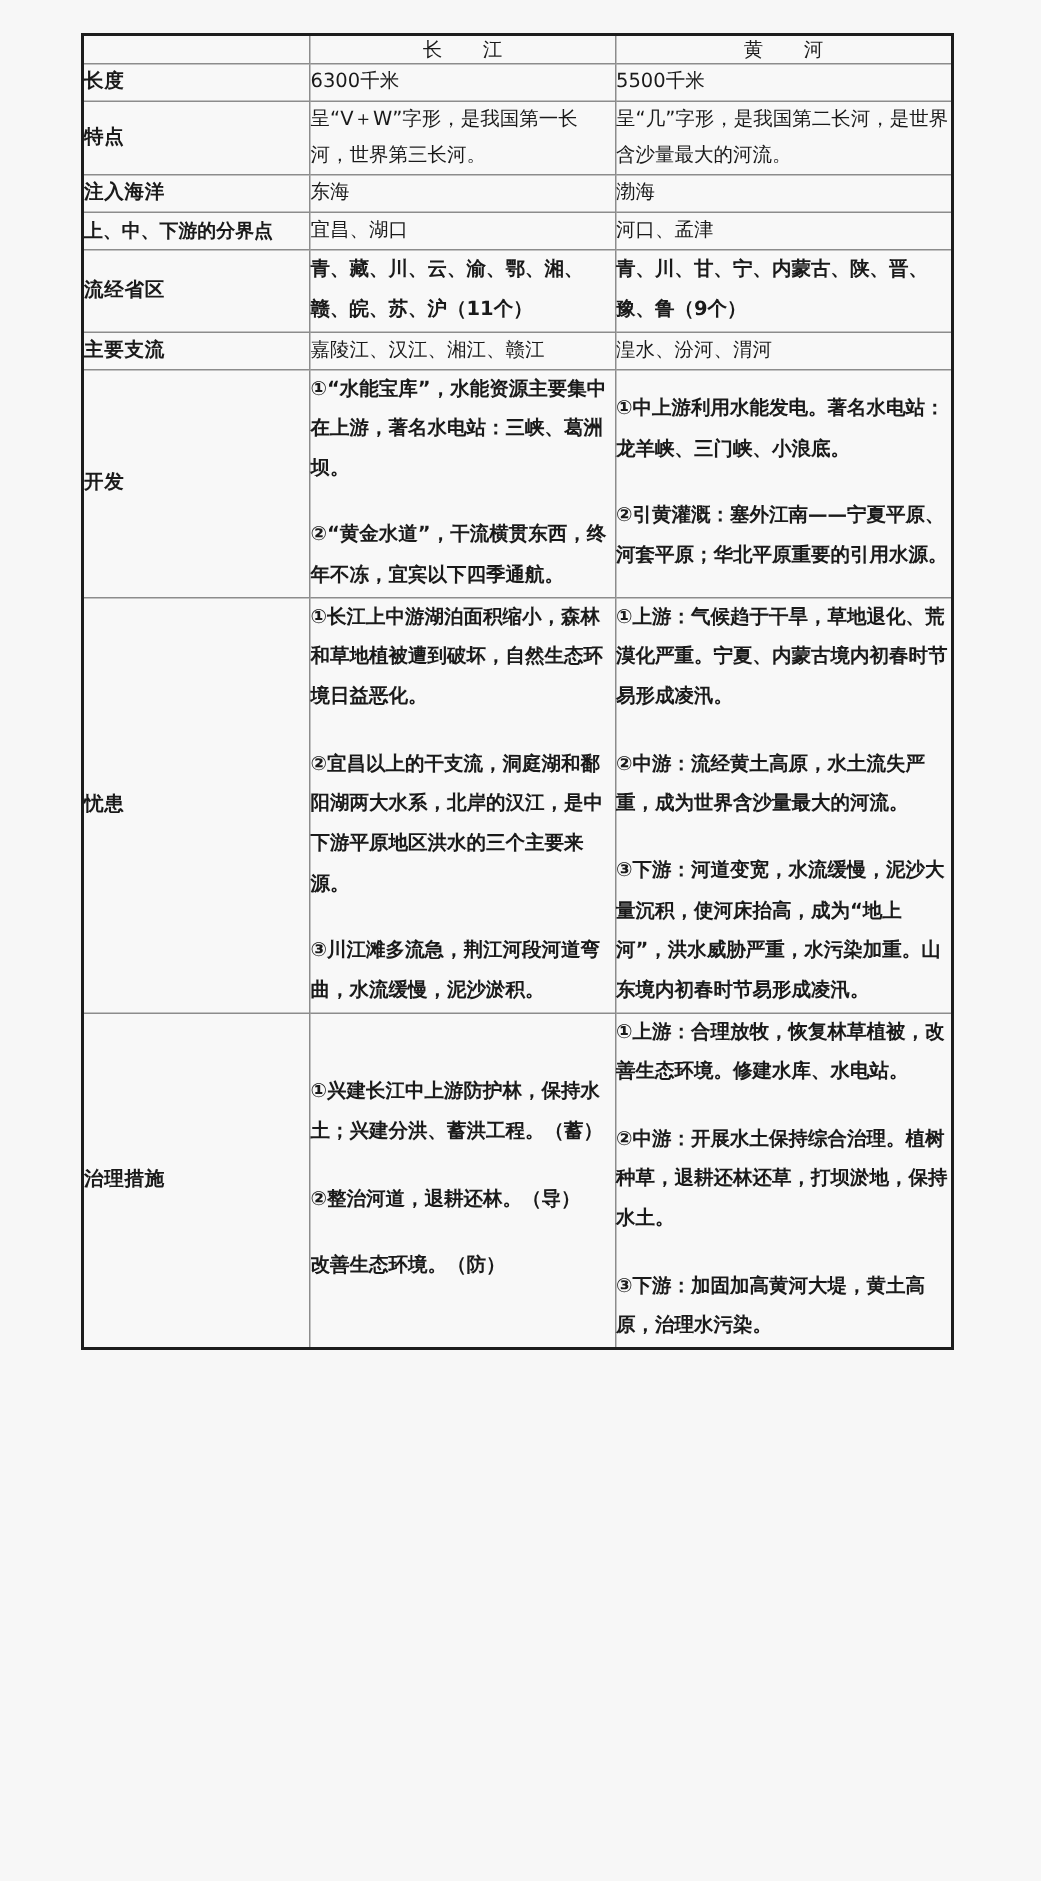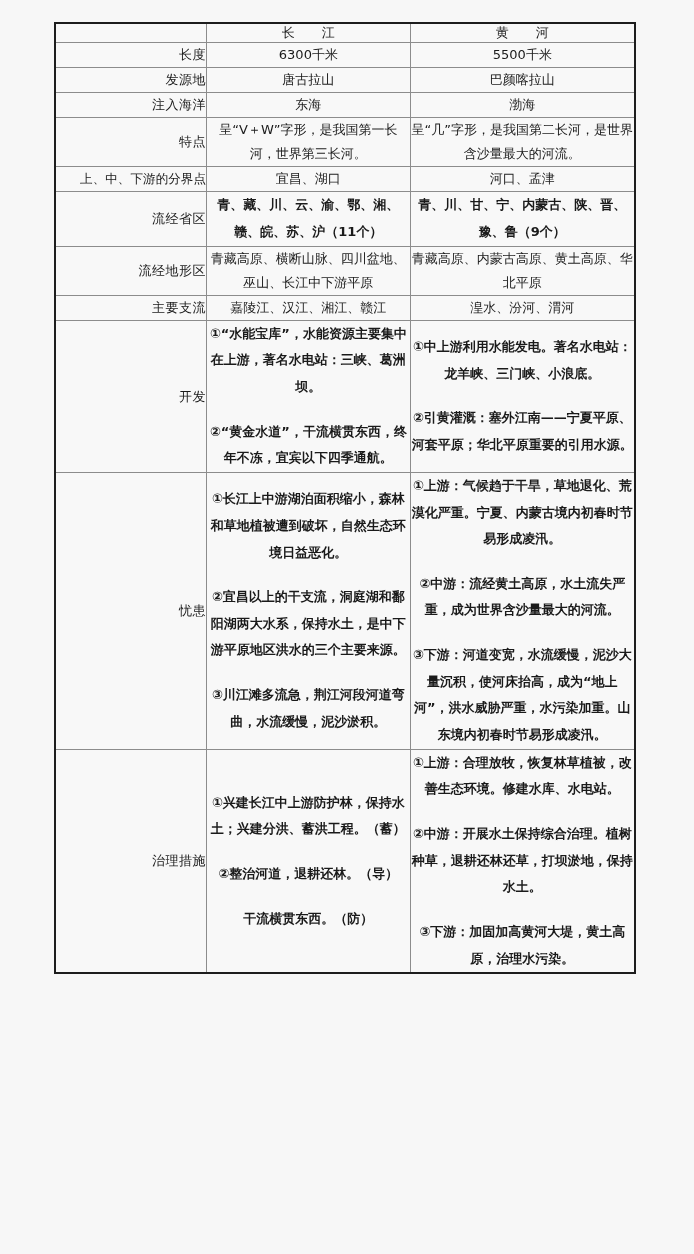--- a/index.html
+++ b/index.html
@@ -39,28 +39,29 @@
   table.compare col.c-b { width: 224px; }
 
   table.compare td {
     border: 1px solid #8c8c8c;
     vertical-align: middle;
     font-size: 13px;
     color: #1a1a1a;
     padding: 0;
   }
   .lbl {
-    text-align: right;
+    text-align: left;
     letter-spacing: 0.5px;
     padding: 9px 4px;
     line-height: 1.5;
+    font-weight: bold;
   }
   .lbl.wide { letter-spacing: 0px; font-size: 12.6px; }
   .cell {
-    text-align: center;
+    text-align: left;
     padding: 8px 5px 8px 6px;
     line-height: 1.85;
   }
   .cell.tall { line-height: 2.05; font-weight: bold; }
   .hdr {
     text-align: center;
     font-size: 14px;
     letter-spacing: 7px;
     padding: 14px 4px;
     text-indent: 7px;
@@ -120,55 +121,45 @@
           <td class="hdr">长　江</td>
           <td class="hdr">黄　河</td>
         </tr>
 
         <tr>
           <td class="lbl">长度</td>
           <td class="cell">6300千米</td>
           <td class="cell">5500千米</td>
         </tr>
 
-        <tr>
-          <td class="lbl">发源地</td>
-          <td class="cell">唐古拉山</td>
-          <td class="cell">巴颜喀拉山</td>
+
+        <tr>
+          <td class="lbl">特点</td>
+          <td class="cell">呈“V＋W”字形，是我国第一长河，世界第三长河。</td>
+          <td class="cell">呈“几”字形，是我国第二长河，是世界含沙量最大的河流。</td>
         </tr>
 
         <tr>
           <td class="lbl">注入海洋</td>
           <td class="cell">东海</td>
           <td class="cell">渤海</td>
         </tr>
 
         <tr>
-          <td class="lbl">特点</td>
-          <td class="cell">呈“V＋W”字形，是我国第一长河，世界第三长河。</td>
-          <td class="cell">呈“几”字形，是我国第二长河，是世界含沙量最大的河流。</td>
-        </tr>
-
-        <tr>
           <td class="lbl wide">上、中、下游的分界点</td>
           <td class="cell">宜昌、湖口</td>
           <td class="cell">河口、孟津</td>
         </tr>
 
         <tr>
           <td class="lbl">流经省区</td>
           <td class="cell tall">青、藏、川、云、渝、鄂、湘、赣、皖、苏、沪（11个）</td>
           <td class="cell tall">青、川、甘、宁、内蒙古、陕、晋、豫、鲁（9个）</td>
         </tr>
 
-        <tr>
-          <td class="lbl">流经地形区</td>
-          <td class="cell">青藏高原、横断山脉、四川盆地、巫山、长江中下游平原</td>
-          <td class="cell">青藏高原、内蒙古高原、黄土高原、华北平原</td>
-        </tr>
 
         <tr>
           <td class="lbl">主要支流</td>
           <td class="cell">嘉陵江、汉江、湘江、赣江</td>
           <td class="cell">湟水、汾河、渭河</td>
         </tr>
 
         <tr>
           <td class="lbl">开发</td>
           <td class="cell tall">
@@ -178,36 +169,36 @@
           <td class="cell tall">
             <p>①中上游利用水能发电。著名水电站：龙羊峡、三门峡、小浪底。</p>
             <p>②引黄灌溉：塞外江南——宁夏平原、河套平原；华北平原重要的引用水源。</p>
           </td>
         </tr>
 
         <tr>
           <td class="lbl">忧患</td>
           <td class="cell tall">
             <p>①长江上中游湖泊面积缩小，森林和草地植被遭到破坏，自然生态环境日益恶化。</p>
-            <p>②宜昌以上的干支流，洞庭湖和鄱阳湖两大水系，保持水土，是中下游平原地区洪水的三个主要来源。</p>
+            <p>②宜昌以上的干支流，洞庭湖和鄱阳湖两大水系，北岸的汉江，是中下游平原地区洪水的三个主要来源。</p>
             <p>③川江滩多流急，荆江河段河道弯曲，水流缓慢，泥沙淤积。</p>
           </td>
           <td class="cell tall">
             <p>①上游：气候趋于干旱，草地退化、荒漠化严重。宁夏、内蒙古境内初春时节易形成凌汛。</p>
             <p>②中游：流经黄土高原，水土流失严重，成为世界含沙量最大的河流。</p>
             <p>③下游：河道变宽，水流缓慢，泥沙大量沉积，使河床抬高，成为“地上河”，洪水威胁严重，水污染加重。山东境内初春时节易形成凌汛。</p>
           </td>
         </tr>
 
         <tr>
           <td class="lbl">治理措施</td>
           <td class="cell tall">
             <p>①兴建长江中上游防护林，保持水土；兴建分洪、蓄洪工程。（蓄）</p>
             <p>②整治河道，退耕还林。（导）</p>
-            <p>干流横贯东西。（防）</p>
+            <p>改善生态环境。（防）</p>
           </td>
           <td class="cell tall">
             <p>①上游：合理放牧，恢复林草植被，改善生态环境。修建水库、水电站。</p>
             <p>②中游：开展水土保持综合治理。植树种草，退耕还林还草，打坝淤地，保持水土。</p>
             <p>③下游：加固加高黄河大堤，黄土高原，治理水污染。</p>
           </td>
         </tr>
       </tbody>
     </table>
   </div>

